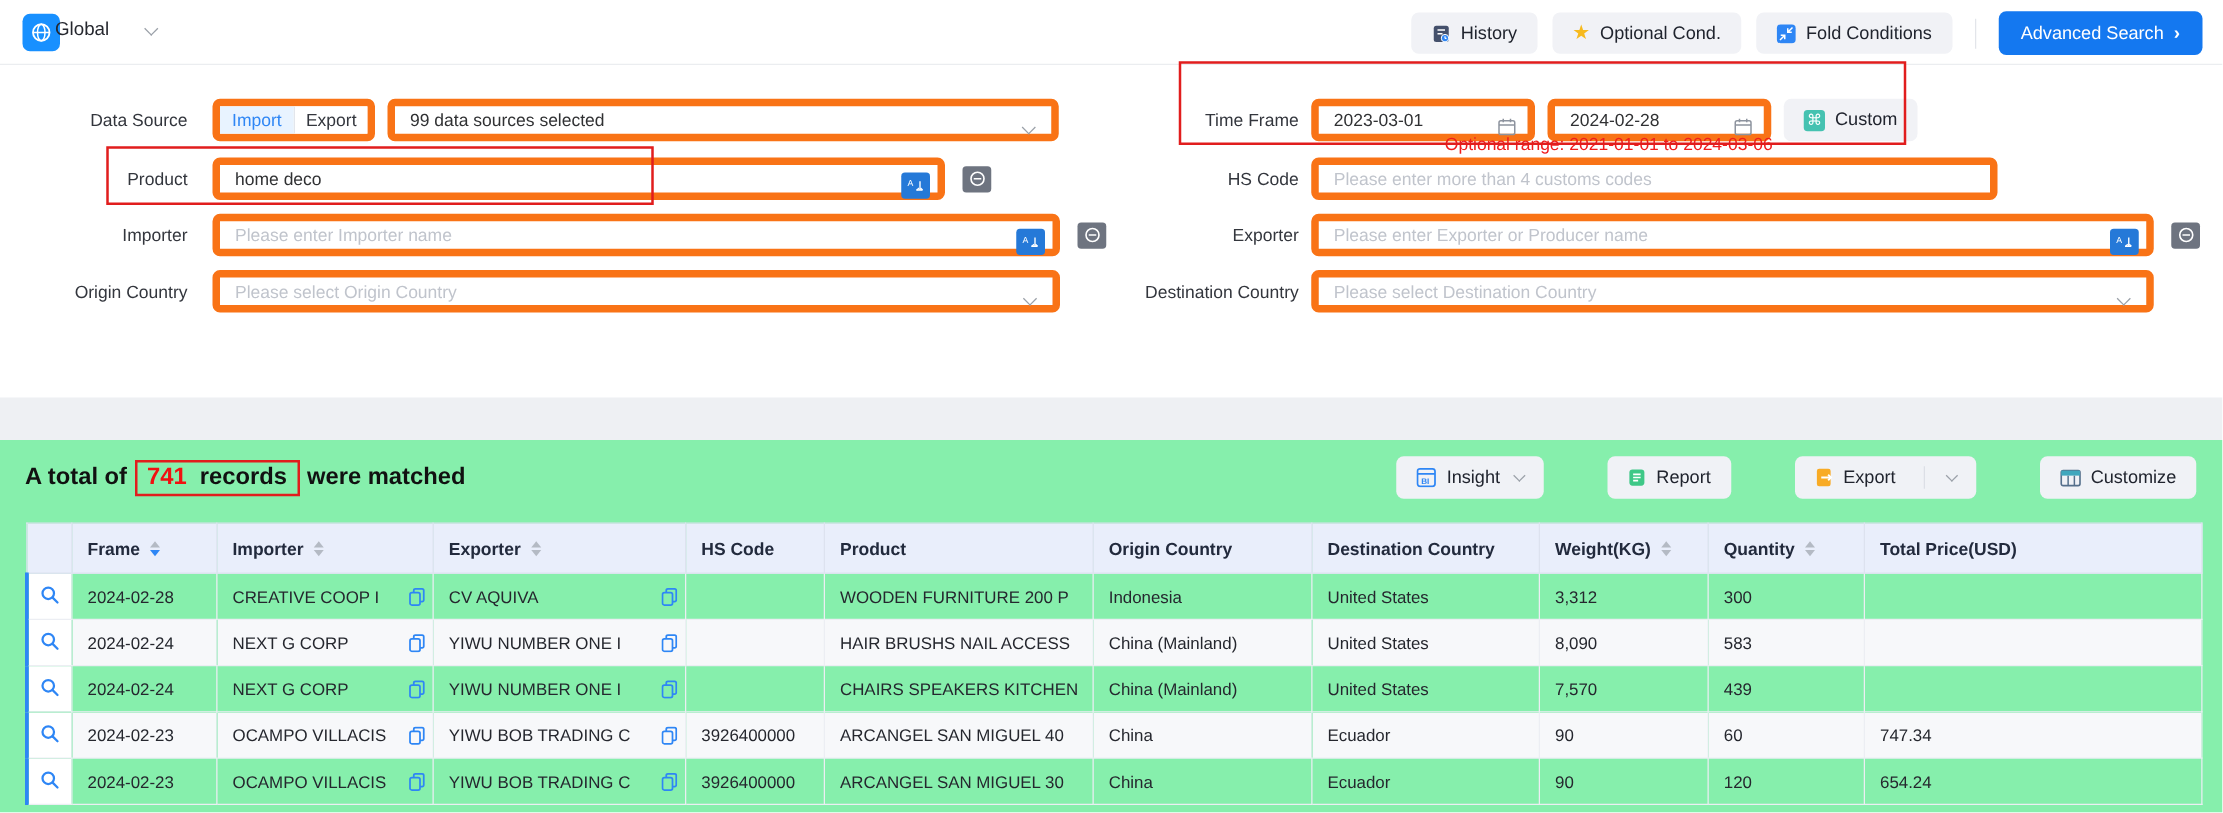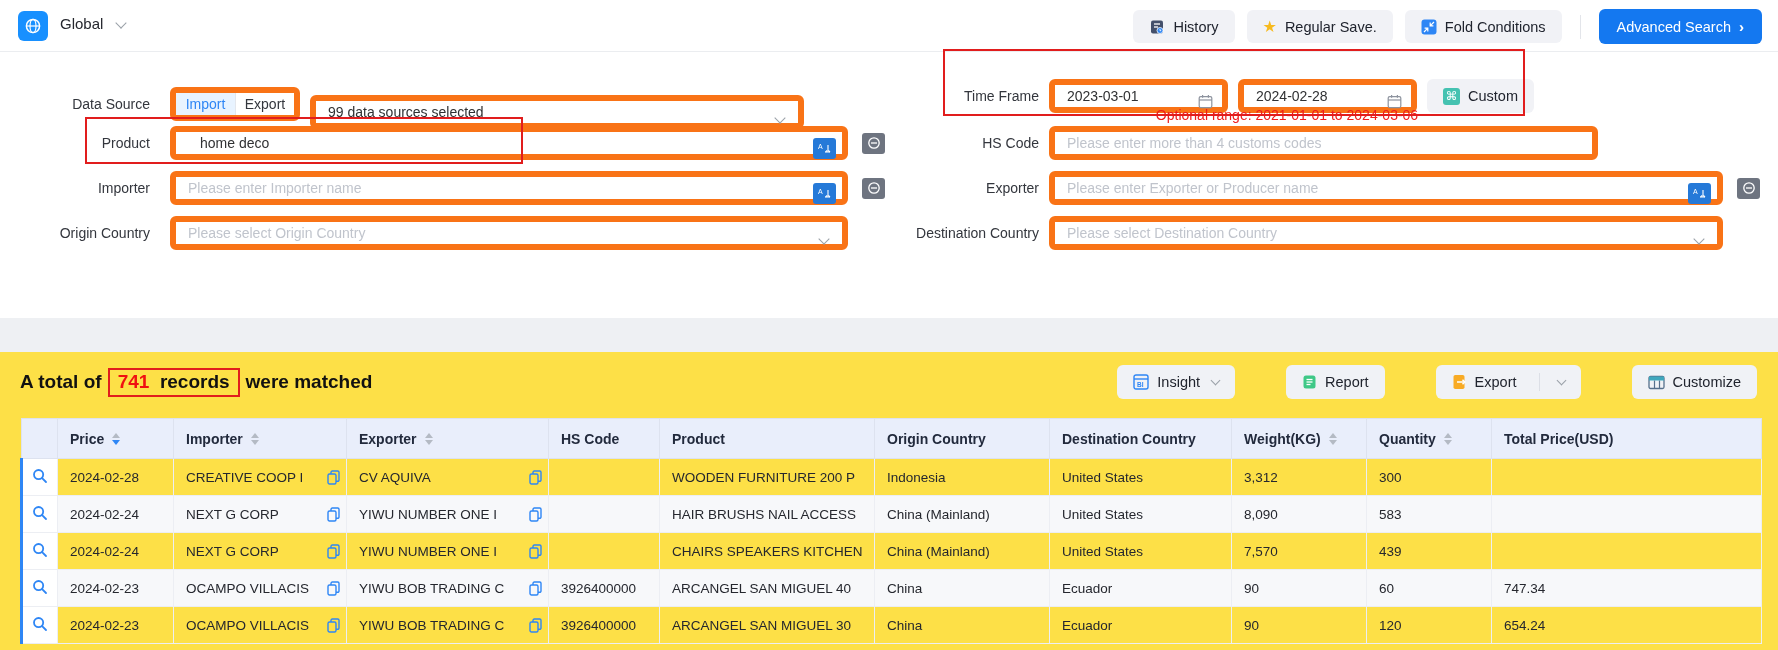--- a/index.html
+++ b/index.html
@@ -5,21 +5,21 @@
   * { margin:0; padding:0; box-sizing:border-box; }
   html,body { width:1778px; height:650px; overflow:hidden; background:#fff;
     font-family:"Liberation Sans", sans-serif; color:#25272e; }
   .page { position:relative; width:1778px; height:650px; }
 
   
   .topbar { position:absolute; left:0; top:0; width:100%; height:52px; background:#fff;
     border-bottom:1px solid #ebedf0; display:flex; align-items:center; }
   .app-tile { position:absolute; left:18px; top:11px; width:30px; height:30px;
     background:#1890ff; border-radius:6px; display:flex; align-items:center; justify-content:center; }
-  .app-name { position:absolute; left:60px; top:15px; font-size:15px; color:#25272e; }
+  .app-name { position:absolute; left:44px; top:15px; font-size:15px; color:#25272e; }
   .chev { display:inline-block; width:8px; height:8px; border-right:1.6px solid #9aa0a8;
     border-bottom:1.6px solid #9aa0a8; transform:rotate(45deg); }
   .app-chev { position:absolute; left:117px; top:19px; }
   .topbar-right { position:absolute; right:16px; top:9px; display:flex; align-items:center; gap:12px; }
   .gray-btn { display:inline-flex; align-items:center; gap:8px; height:33px; padding:12px 16px;
     background:#f1f2f6; border-radius:6px; font-size:14.5px; color:#20242e; cursor:pointer; }
   .vdiv { width:1px; height:24px; background:#e3e5ea; margin:0 6px; }
   .blue-btn { display:inline-flex; align-items:center; gap:8px; height:35px; padding:0 18px;
     background:#1478f0; border-radius:6px; font-size:14.5px; color:#fff; cursor:pointer; }
   .blue-btn .chev-r { color:#fff; font-size:15px; font-weight:bold; }
@@ -66,21 +66,21 @@
   .form-actions { position:absolute; right:21px; top:269px; display:flex; align-items:center; gap:16px; }
   .link { color:#3aa0f2; font-size:14.5px; cursor:pointer; }
   .ghost-btn { height:34px; padding:0 18px; background:#fff; border:1px solid #d9dce3;
     border-radius:6px; font-size:14.5px; color:#25272e; display:inline-flex; align-items:center; cursor:pointer; }
   .search-btn { height:34px; padding:0 24px; background:#1478f0; border:none; border-radius:6px;
     font-size:14.5px; color:#fff; display:inline-flex; align-items:center; cursor:pointer; }
 
   .band { position:absolute; left:0; top:318px; width:100%; height:34px; background:#eef0f3; }
 
   
-  .results { position:absolute; left:0; top:352px; width:100%; height:298px; background:#fde047; }
+  .results { position:absolute; left:0; top:352px; width:100%; height:298px; background:#86efac; }
   .res-head { position:absolute; left:20px; top:10px; right:21px; height:40px;
     display:flex; align-items:center; justify-content:space-between; }
   .res-title { font-size:19px; font-weight:bold; color:#111; display:flex; align-items:center; }
   .red-box-inline { border:2px solid #e11d1d; padding:1px 8px 2px 8px; margin:0 6px; }
   .count-red { color:#f01111; }
   .res-btns { display:flex; align-items:center; gap:16px; }
   .res-btn { display:inline-flex; align-items:center; gap:8px; height:34px; padding:0 16px;
     background:#f0f2f6; border-radius:6px; font-size:14.5px; color:#20242e; cursor:pointer;margin-left:35px; }
   .res-btn .chev { width:7px; height:7px; margin-top:-3px; margin-left:4px; }
 
@@ -132,21 +132,21 @@
             <line x1="5" y1="8" x2="9" y2="8" stroke="#fff" stroke-width="1.3"></line>
             <circle cx="11" cy="11.5" r="3" fill="#2e86f5" stroke="#fff" stroke-width="0.8"></circle>
             <line x1="11" y1="10" x2="11" y2="11.7" stroke="#fff" stroke-width="0.9"></line>
             <line x1="11" y1="11.7" x2="12.2" y2="11.7" stroke="#fff" stroke-width="0.9"></line>
           </svg>
         </span>
         <span>History</span>
       </div>
       <div class="gray-btn">
         <span class="star">★</span>
-        <span>Regular Save.</span>
+        <span>Optional Cond.</span>
       </div>
       <div class="gray-btn">
         <span style="display:inline-flex">
           <svg width="16" height="16" viewBox="0 0 16 16">
             <rect x="0.5" y="0.5" width="15" height="15" rx="3" fill="#2e86f5"></rect>
             <path d="M9.2 6.8 L13 3 M9.2 3.6 V6.8 H12.4" stroke="#fff" stroke-width="1.2" fill="none"></path>
             <path d="M6.8 9.2 L3 13 M6.8 12.4 V9.2 H3.6" stroke="#fff" stroke-width="1.2" fill="none"></path>
           </svg>
         </span>
         <span>Fold Conditions</span>
@@ -160,21 +160,21 @@
   </div>
 
   <div class="form-area">
 
     <div class="field" style="left:18px; top:27px;">
       <span class="f-label lbl-l">Data Source</span>
       <div class="ctrl toggle" style="width:130px;">
         <div class="tog-seg tog-on">Import</div>
         <div class="tog-seg tog-off">Export</div>
       </div>
-      <div class="ctrl" style="width:494px; margin-left:10px;margin-top:16px;">
+      <div class="ctrl" style="width:537px; margin-left:10px;">
         <span class="sel-text" style="color:#303133">99 data sources selected</span>
         <span class="chev sel-chev"></span>
       </div>
     </div>
 
     <div class="field" style="left:871px; top:27px;">
       <span class="f-label lbl-r">Time Frame</span>
       <div class="ctrl" style="width:179px;">
         <input readonly="" value="2023-03-01" style="">
         <span class="cal">
@@ -200,21 +200,21 @@
       <div class="gray-btn" style="margin-left:10px; height:34px;">
         <span class="cmd-tile">⌘</span>
         <span>Custom</span>
       </div>
     </div>
 
     <span class="red-note">Optional range:  2021-01-01 to 2024-03-06</span>
 
     <div class="field" style="left:18px; top:74px;">
       <span class="f-label lbl-l">Product</span>
-      <div class="ctrl" style="width:678px;padding-left:12px;">
+      <div class="ctrl" style="width:586px;">
         <input value="home deco" style="">
         <span class="in-icon tool-tile translate">
           <svg width="15" height="13" viewBox="0 0 15 13">
             <text x="1" y="7" font-size="7" fill="#fff" font-family="Liberation Sans">A</text>
             <path d="M8 10 h5 M11 3 v7" stroke="#fff" stroke-width="1.1" fill="none"></path>
             <path d="M8.6 10 l1.6-1.6 M13 10 l-1.6-1.6" stroke="#fff" stroke-width="1.1" fill="none"></path>
           </svg>
         </span>
       </div>
       <span class="tool-tile exclude" style="margin-left:14px;">
@@ -393,21 +393,21 @@
         </colgroup>
       <thead>
           <tr id="thead-row">
             <th>
               <div class="th-wrap">
                 <span></span>
               </div>
             </th>
             <th>
               <div class="th-wrap">
-                <span>Price</span>
+                <span>Frame</span>
                 <span class="sorter">
                   <span class="caret up"></span>
                   <span class="caret down on"></span>
                 </span>
               </div>
             </th>
             <th>
               <div class="th-wrap">
                 <span>Importer</span>
                 <span class="sorter">

